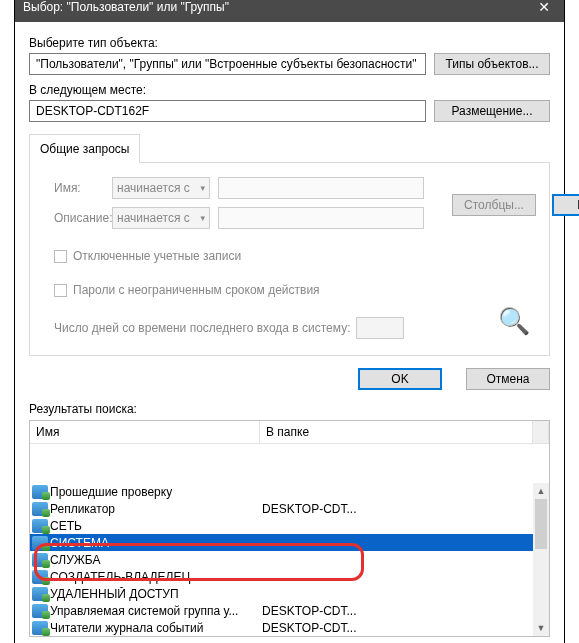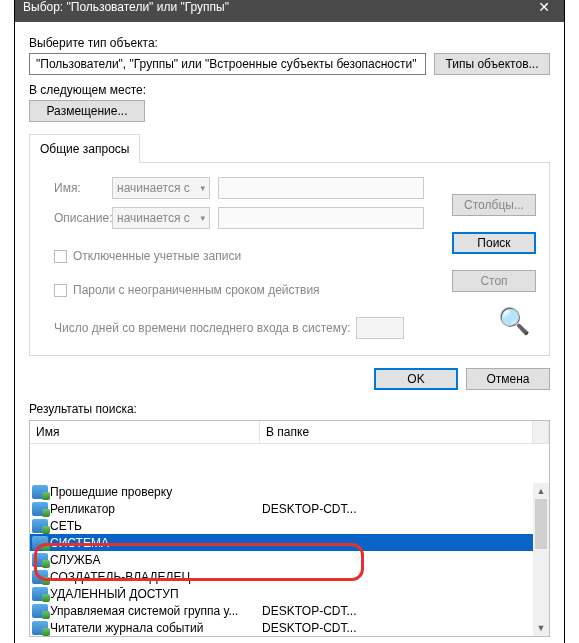--- a/index.html
+++ b/index.html
@@ -22,24 +22,24 @@
 .flds{width:370px;}
 .fldrow{display:flex;align-items:center;margin-bottom:8px;color:#888;}
 .fldrow .flabel{width:58px;}
 .sel{width:98px;height:22px;border:1px solid #ccc;background:#f4f4f4;color:#888;padding:0 4px;display:flex;align-items:center;justify-content:space-between;margin-right:8px;}
 .sel .car{font-size:9px;}
 .txt{flex:1;height:22px;border:1px solid #ccc;background:#fafafa;}
 .chkrow{display:flex;align-items:center;color:#888;margin:20px 0;}
 .chk{width:13px;height:13px;border:1px solid #bbb;margin-right:6px;}
 .lastrow{display:flex;align-items:center;color:#888;margin-top:10px;gap:6px;}
 .spin{width:48px;height:22px;border:1px solid #ccc;background:#f4f4f4;}
-.sidecol{position:absolute;right:14px;top:60px;display:flex;flex-direction:column;gap:16px;width:84px;}
+.sidecol{position:absolute;right:14px;top:60px;display:flex;flex-direction:row;gap:16px;width:84px;}
 .sidecol .btn{min-width:84px;}
 .mag{position:absolute;right:18px;bottom:18px;font-size:26px;}
-.okrow{display:flex;justify-content:flex-end;gap:8px;margin:12px 0;}
+.okrow{display:flex;justify-content:flex-end;gap:24px;margin:12px 0;}
 .okrow .btn{min-width:84px;}
 .reslabel{margin:4px 0;}
 .grid{border:1px solid #bfbfbf;background:#fff;}
 .ghead{display:flex;background:#fff;border-bottom:1px solid #e4e4e4;}
 .ghead .gh{padding:4px 6px;border-right:1px solid #e4e4e4;}
 .gh1{width:230px;}
 .gh2{flex:1;}
 .gh3{width:16px;background:#f0f0f0;}
 .gbody{position:relative;max-height:168px;overflow:hidden;margin-top:39px;}
 .grow{display:flex;height:17px;align-items:center;padding-left:2px;position:relative;}
@@ -64,20 +64,21 @@
   </div>
   <div class="body">
     <div class="lbl">Выберите тип объекта:</div>
     <div class="row">
       <div class="ro-box">"Пользователи", "Группы" или "Встроенные субъекты безопасности"</div>
       <div class="btn">Типы объектов...</div>
     </div>
 
     <div class="lbl" style="margin-top:8px">В следующем месте:</div>
     <div class="row">
+      <div class="ro-box">DESKTOP-CDT162F</div>
       <div class="btn">Размещение...</div>
     </div>
 
     <div class="tabwrap" style="position:relative;">
       <div class="tabbar">
         <div class="tab">Общие запросы</div>
       </div>
       <div class="tabpane">
         <div class="flds">
           <div class="fldrow">

